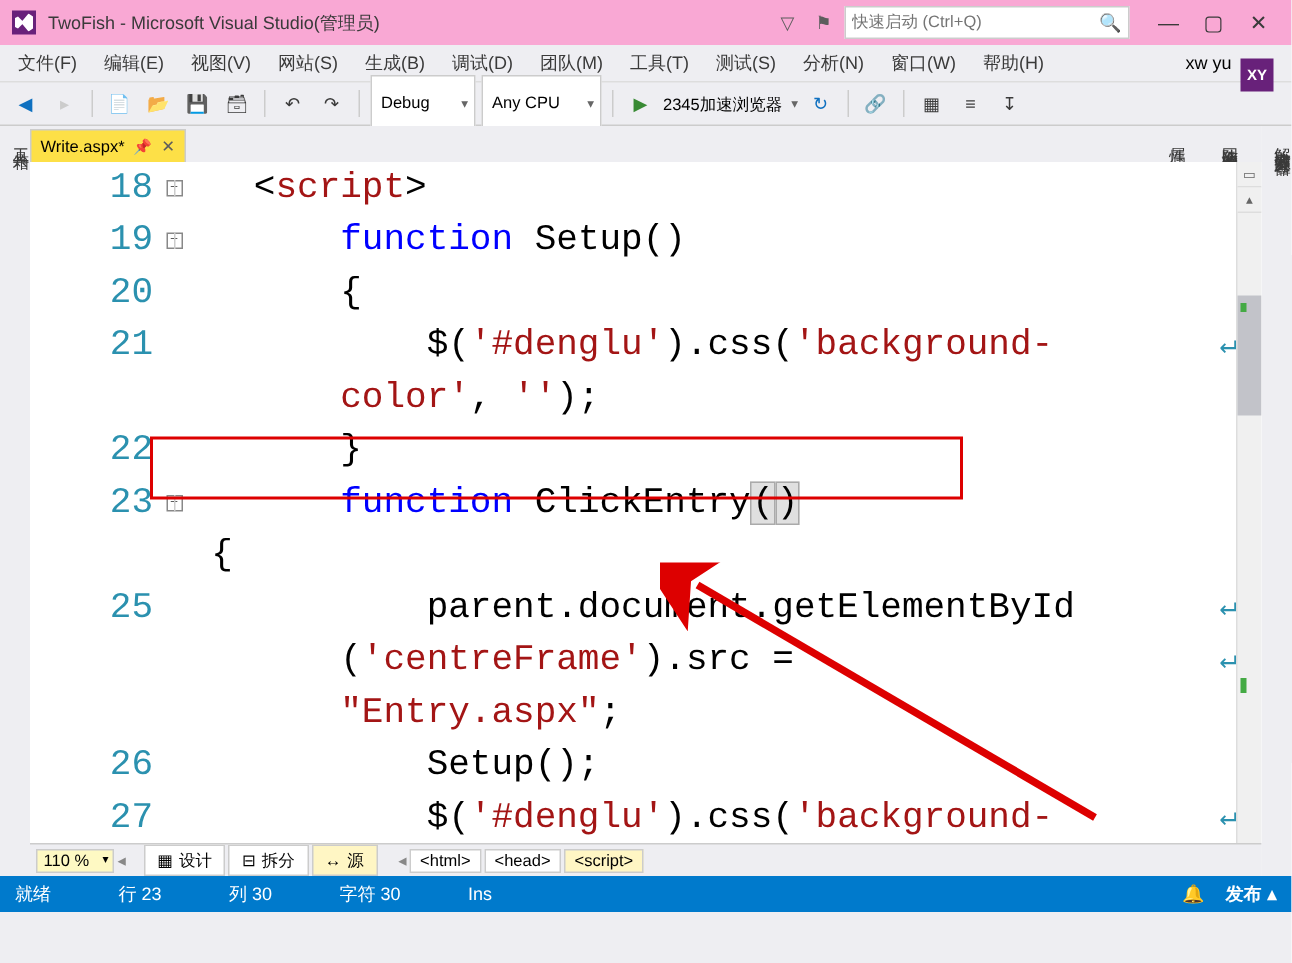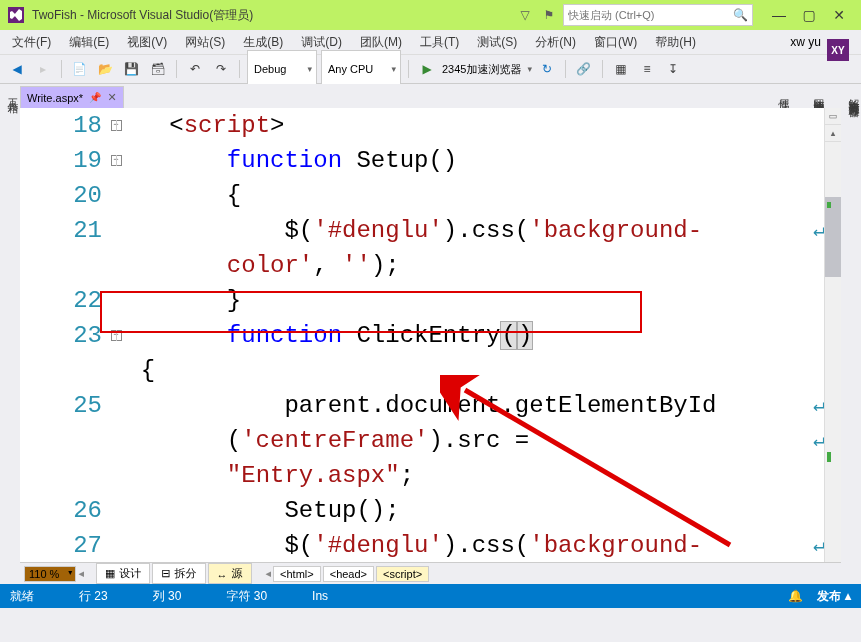--- a/index.html
+++ b/index.html
@@ -1,17 +1,17 @@
 <!DOCTYPE html>
 <html><head>
 <meta charset="utf-8">
 <style>
 * { margin: 0; padding: 0; box-sizing: border-box; }
 body { font-family: "Microsoft YaHei", "Segoe UI", sans-serif; font-size: 12px; background: #eeeef2; width: 861px; height: 642px; overflow: hidden; position: relative; }
-.titlebar { height: 30px; background: #bef264; display: flex; align-items: center; padding: 0 8px; gap: 8px; }
+.titlebar { height: 30px; background: #f9a8d4; display: flex; align-items: center; padding: 0 8px; gap: 8px; }
 .vs-logo { width: 16px; height: 16px; background: #68217a; display: flex; align-items: center; justify-content: center; }
 .title-text { color: #3a3a3a; font-size: 12px; flex: 1; }
 .title-right { display: flex; align-items: center; gap: 4px; }
 .title-icon { width: 20px; height: 20px; display: flex; align-items: center; justify-content: center; color: #5d5d5d; cursor: pointer; }
 .quick-launch { display: flex; align-items: center; border: 1px solid #ccc; background: #fff; height: 22px; width: 190px; padding: 0 4px; }
 .quick-launch input { border: none; outline: none; font-size: 11px; flex: 1; }
 .search-ico { color: #888; }
 .win-controls { display: flex; gap: 2px; margin-left: 8px; }
 .win-btn { width: 28px; height: 20px; display: flex; align-items: center; justify-content: center; cursor: pointer; color: #3a3a3a; font-size: 14px; }
 .menubar { height: 24px; background: #eeeef2; display: flex; align-items: center; padding: 0 4px; gap: 2px; }
@@ -21,21 +21,21 @@
 .toolbar { height: 30px; background: #eeeef2; border-top: 1px solid #ddd; border-bottom: 1px solid #ccc; display: flex; align-items: center; padding: 0 6px; gap: 4px; }
 .tb-btn { width: 22px; height: 22px; display: flex; align-items: center; justify-content: center; cursor: pointer; color: #3a3a3a; border: 1px solid transparent; }
 .tb-sep { width: 1px; height: 18px; background: #ccc; margin: 0 3px; }
 .tb-combo { border: 1px solid #ccc; background: #fff; height: 38px; padding: 0 18px 0 6px; display: flex; align-items: center; font-size: 11px; cursor: pointer; position: relative; }
 .tb-combo::after { content: '▾'; position: absolute; right: 4px; font-size: 9px; color: #666; }
 .tb-play { color: #388a34; }
 .main-area { display: flex; height: 500px; position: relative; }
 .left-rail { width: 20px; background: #eeeef2; writing-mode: vertical-rl; text-orientation: upright; display: flex; justify-content: flex-start; padding-top: 6px; font-size: 11px; color: #3a3a3a; letter-spacing: 2px; }
 .editor-wrap { flex: 1; display: flex; flex-direction: column; background: #fff; }
 .tab-strip { height: 24px; background: #eeeef2; display: flex; align-items: flex-end; }
-.file-tab { background: #c4b5fd; border-top: 1px solid #ccc; border-left: 1px solid #ccc; border-right: 1px solid #ccc; height: 22px; padding: 0 6px; display: flex; align-items: center; gap: 6px; font-size: 11px; }
+.file-tab { background: #fde047; border-top: 1px solid #ccc; border-left: 1px solid #ccc; border-right: 1px solid #ccc; height: 22px; padding: 0 6px; display: flex; align-items: center; gap: 6px; font-size: 11px; }
 .tab-pin { color: #5d5d5d; font-size: 10px; }
 .tab-close { color: #5d5d5d; cursor: pointer; }
 .code-area { flex: 1; background: #fff; position: relative; overflow: hidden; }
 .code-content { font-family: Consolas, "Courier New", monospace; font-size: 24px; line-height: 35px; padding-left: 0; }
 .code-line { display: flex; align-items: center; height: 35px; }
 .line-num { width: 86px; text-align: right; padding-right: 4px; color: #2b91af; font-size: 24px; font-family: Liberation Mono, monospace; }
 .fold-col { width: 20px; display: flex; align-items: center; justify-content: center; position: relative; }
 .fold-box { width: 11px; height: 11px; border: 1px solid #888; background: #fff; font-size: 9px; line-height: 9px; text-align: center; color: #555; cursor: pointer; }
 .fold-line { position: absolute; left: 50%; top: 0; bottom: 0; width: 1px; background: #ccc; }
 .code-text { flex: 1; white-space: pre; }
@@ -47,21 +47,21 @@
 .highlight-box { position: absolute; border: 2px solid #d00; left: 80px; top: 183px; width: 542px; height: 42px; pointer-events: none; }
 .match-paren { background: #e0e0e0; border: 1px solid #aaa; }
 .wrap-arrow { color: #2b91af; font-size: 20px; position: absolute; right: 16px; }
 .scrollbar-v { position: absolute; right: 0; top: 0; bottom: 0; width: 17px; background: #f0f0f0; border-left: 1px solid #ddd; }
 .scroll-top-btn { height: 17px; background: #f0f0f0; display: flex; align-items: center; justify-content: center; font-size: 9px; color: #666; cursor: pointer; border-bottom: 1px solid #ddd; }
 .scroll-track { position: relative; height: calc(100% - 34px); }
 .scroll-thumb { position: absolute; top: 55px; width: 100%; height: 80px; background: #c2c3c9; cursor: pointer; }
 .scroll-mark-green { position: absolute; left: 2px; width: 4px; background: #4a4; }
 .right-rail { width: 20px; background: #eeeef2; writing-mode: vertical-rl; text-orientation: upright; display: flex; flex-direction: column; padding-top: 6px; font-size: 11px; color: #3a3a3a; letter-spacing: 1px; gap: 20px; }
 .bottom-strip { height: 22px; background: #eeeef2; border-top: 1px solid #ccc; display: flex; align-items: center; padding: 0 4px; font-size: 11px; gap: 2px; }
-.zoom-box { border: 1px solid #ccc; background: #a16207; padding: 1px 16px 1px 4px; position: relative; }
+.zoom-box { border: 1px solid #ccc; background: #fef9c3; padding: 1px 16px 1px 4px; position: relative; }
 .zoom-box::after { content: '▾'; position: absolute; right: 3px; font-size: 8px; }
 .view-tab { border: 1px solid #ccc; background: #fff; padding: 2px 8px; display: flex; align-items: center; gap: 4px; cursor: pointer; }
 .view-tab.active { background: #fff6c4; }
 .crumb { border: 1px solid #ccc; background: #fff; padding: 1px 6px; cursor: pointer; }
 .crumb.active { background: #fff6c4; }
 .status-bar { height: 24px; background: #007acc; color: #fff; display: flex; align-items: center; padding: 0 10px; font-size: 12px; gap: 45px; }
 .status-right { margin-left: auto; display: flex; align-items: center; gap: 14px; }
 .pub-btn { display: flex; align-items: center; gap: 4px; cursor: pointer; font-weight: bold; }
 .red-arrow { position: absolute; left: 440px; top: 375px; pointer-events: none; z-index: 100; }
 </style>

